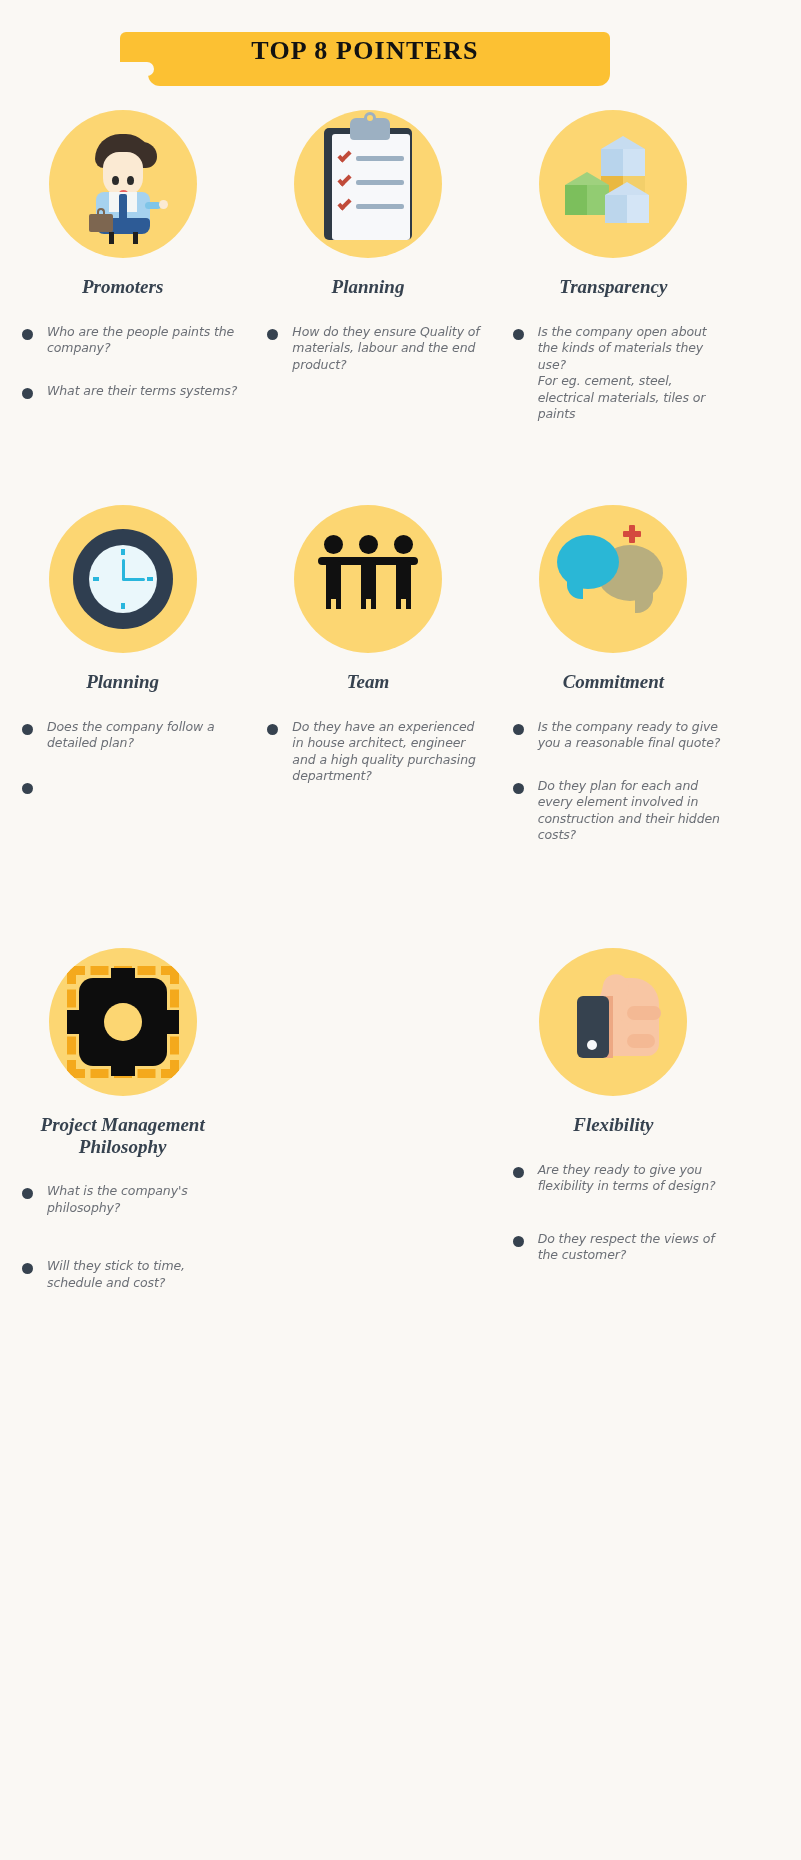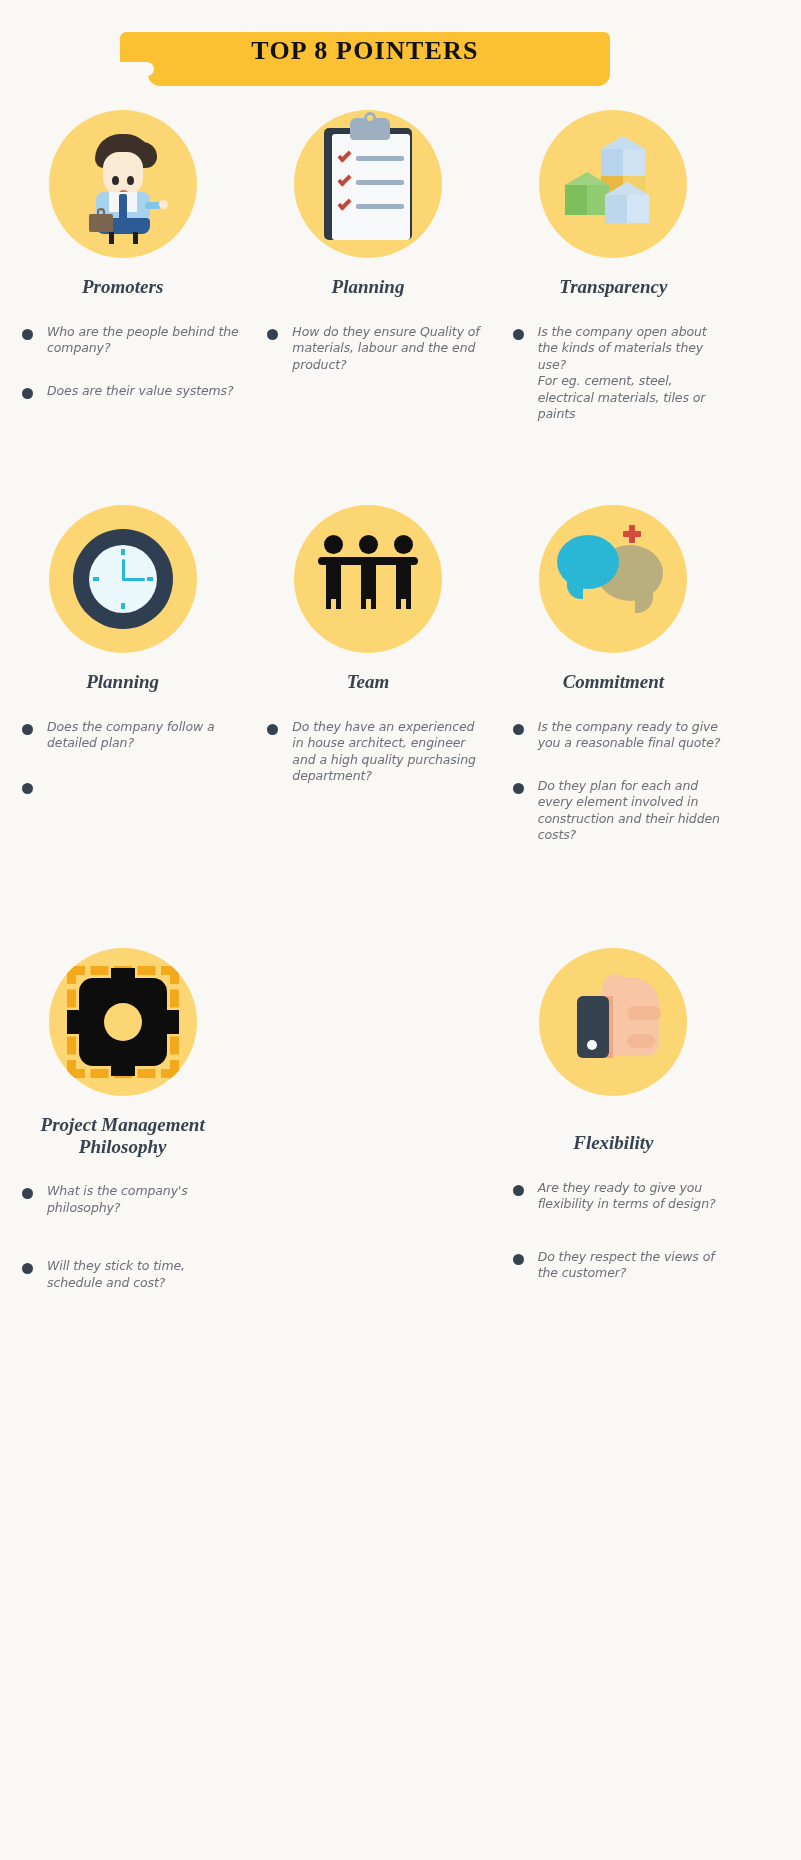--- a/index.html
+++ b/index.html
@@ -211,25 +211,25 @@
         <div class="bm-leg r"></div>
       <div class="bm-case"></div>
         <div class="bm-case-h"></div>
       <div class="bm-arm"></div>
         <div class="bm-hand"></div>
     </div>
     <div class="heading">Promoters</div>
     <div class="bullets">
       <div class="bullet">
         <div class="dot"></div>
-        <div class="btext">Who are the people behind the company?</div>
-      </div>
-      <div class="bullet">
-        <div class="dot"></div>
-        <div class="btext">Does are their value systems?</div>
+        <div class="btext">Who are the people paints the company?</div>
+      </div>
+      <div class="bullet">
+        <div class="dot"></div>
+        <div class="btext">What are their terms systems?</div>
       </div>
     </div>
   </div>
 
   <div class="col">
     <div class="circle">
       <div class="cb-back"></div>
       <div class="cb-page"></div>
       <div class="cb-clip"></div>
       <div class="cb-ring"></div>
@@ -386,21 +386,21 @@
     <div class="circle">
       <div class="th-hand"></div>
       <div class="th-up"></div>
       <div class="th-f1"></div>
       <div class="th-f2"></div>
       <div class="th-f3"></div>
       <div class="th-shadow"></div>
       <div class="th-cuff"></div>
       <div class="th-dot"></div>
     </div>
-    <div class="heading" style="margin-top:36px">Flexibility</div>
+    <div class="heading" style="margin-top:18px">Flexibility</div>
     <div class="bullets" style="">
       <div class="bullet">
         <div class="dot"></div>
         <div class="btext">Are they ready to give you flexibility in terms of design?</div>
       </div>
       <div class="bullet" style="margin-top:36px">
         <div class="dot"></div>
         <div class="btext">Do they respect the views of the customer?</div>
       </div>
     </div>

